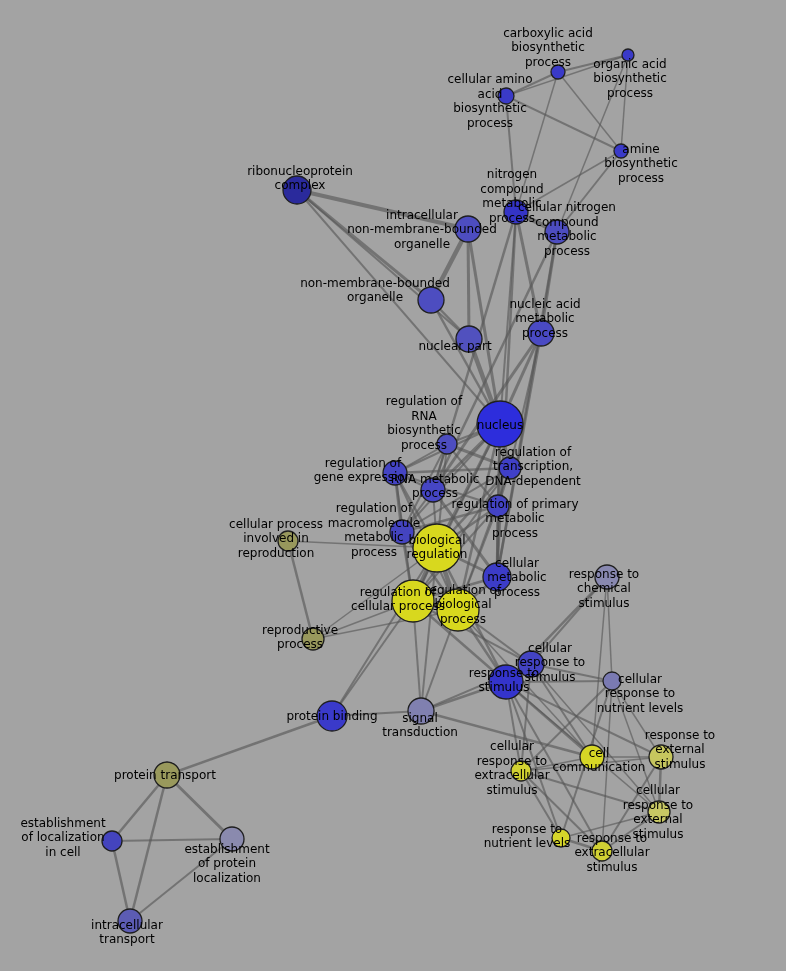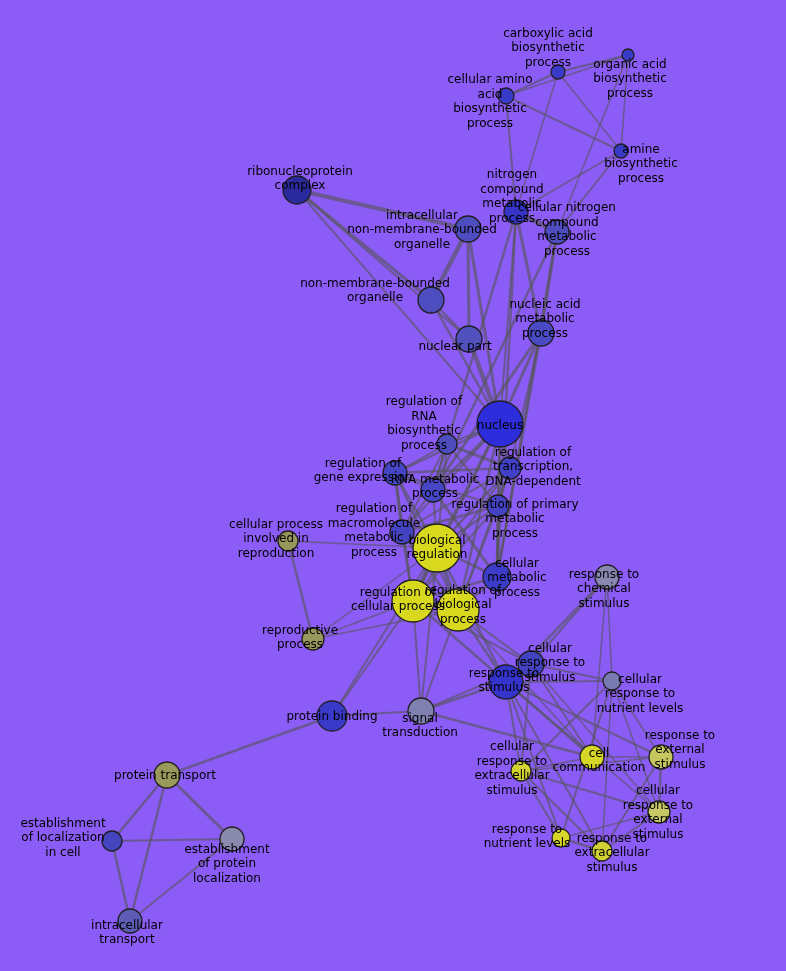--- a/index.html
+++ b/index.html
@@ -4,21 +4,21 @@
 <style>
   html, body {
     margin: 0;
     padding: 0;
     background: #ffffff;
   }
   .canvas-wrap {
     width: 786px;
     height: 971px;
     position: relative;
-    background: #8b5cf6;
+    background: #a3a3a3;
     overflow: hidden;
   }
   svg {
     display: block;
     font-family: "DejaVu Sans", "Liberation Sans", sans-serif;
   }
   #label-layer text {
     font-size: 12px;
     fill: #000000;
     text-anchor: middle;

